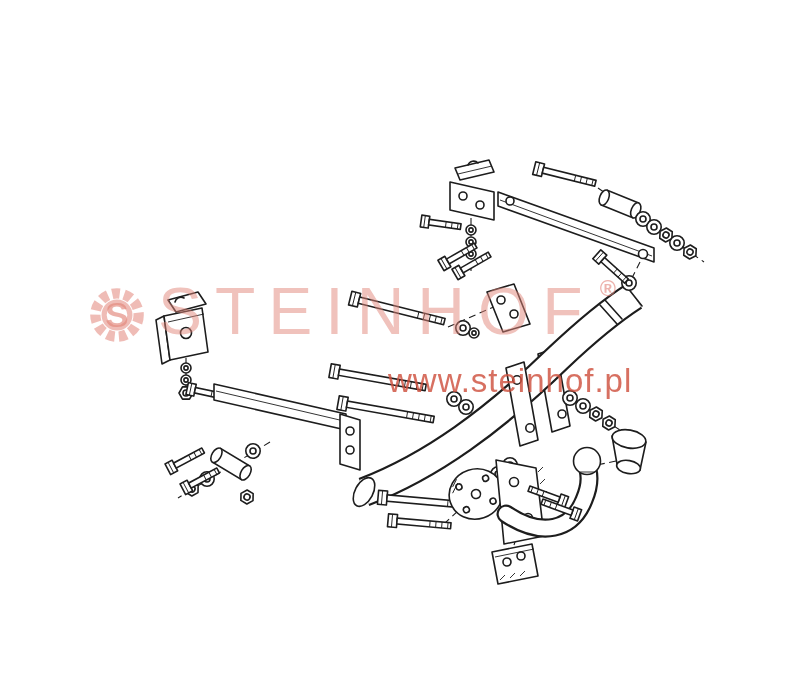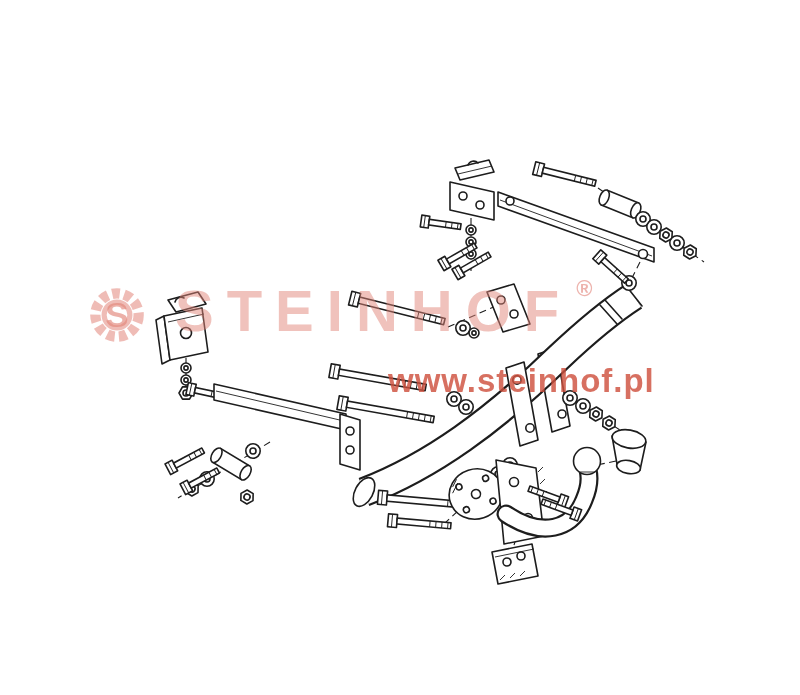--- a/index.html
+++ b/index.html
@@ -17,24 +17,24 @@
   svg .neckB{stroke:#1d1d1d;stroke-width:19;fill:none;stroke-linecap:round;}
   svg .neckW{stroke:#ffffff;stroke-width:14.6;fill:none;stroke-linecap:round;}
 
   
   .wm{position:absolute;left:0;top:0;width:100%;height:100%;pointer-events:none;z-index:5;}
   .wm-brand-row{position:absolute;left:84px;top:278px;display:flex;align-items:flex-start;gap:8px;}
   .wm-logo{width:66px;height:66px;margin-top:4px;flex:0 0 auto;}
   .gear-teeth{fill:none;stroke:rgba(226,133,122,.55);stroke-width:10;stroke-dasharray:7.5 4.2;}
   .gear-ring{fill:none;stroke:rgba(226,133,122,.55);stroke-width:5;}
   .gear-letter{font-family:"Liberation Sans",sans-serif;font-weight:bold;font-size:34px;fill:rgba(226,133,122,.65);}
-  .wm-text{font-weight:bold;font-size:58px;line-height:66px;letter-spacing:13px;
-           color:rgba(226,133,122,.5);white-space:nowrap;margin-left:17px;}
+  .wm-text{font-weight:normal;font-size:66px;line-height:66px;letter-spacing:13px;
+           color:rgba(226,133,122,.5);white-space:nowrap;}
   .wm-reg{font-weight:bold;font-size:22px;color:rgba(226,133,122,.62);margin-left:-4px;margin-top:-2px;}
-  .wm-site{position:absolute;left:388px;top:362px;font-weight:bold;font-size:33px;letter-spacing:1px;
+  .wm-site{position:absolute;left:388px;top:362px;font-weight:normal;font-size:33px;letter-spacing:1px;
            color:rgba(206,80,62,.82);white-space:nowrap;}
 </style>
 </head>
 <body>
 
 <div class="stage">
 
   <svg class="drawing" width="800" height="695" viewBox="0 0 800 695" role="img" aria-label="Tow bar exploded assembly technical drawing">
 
     <defs>

